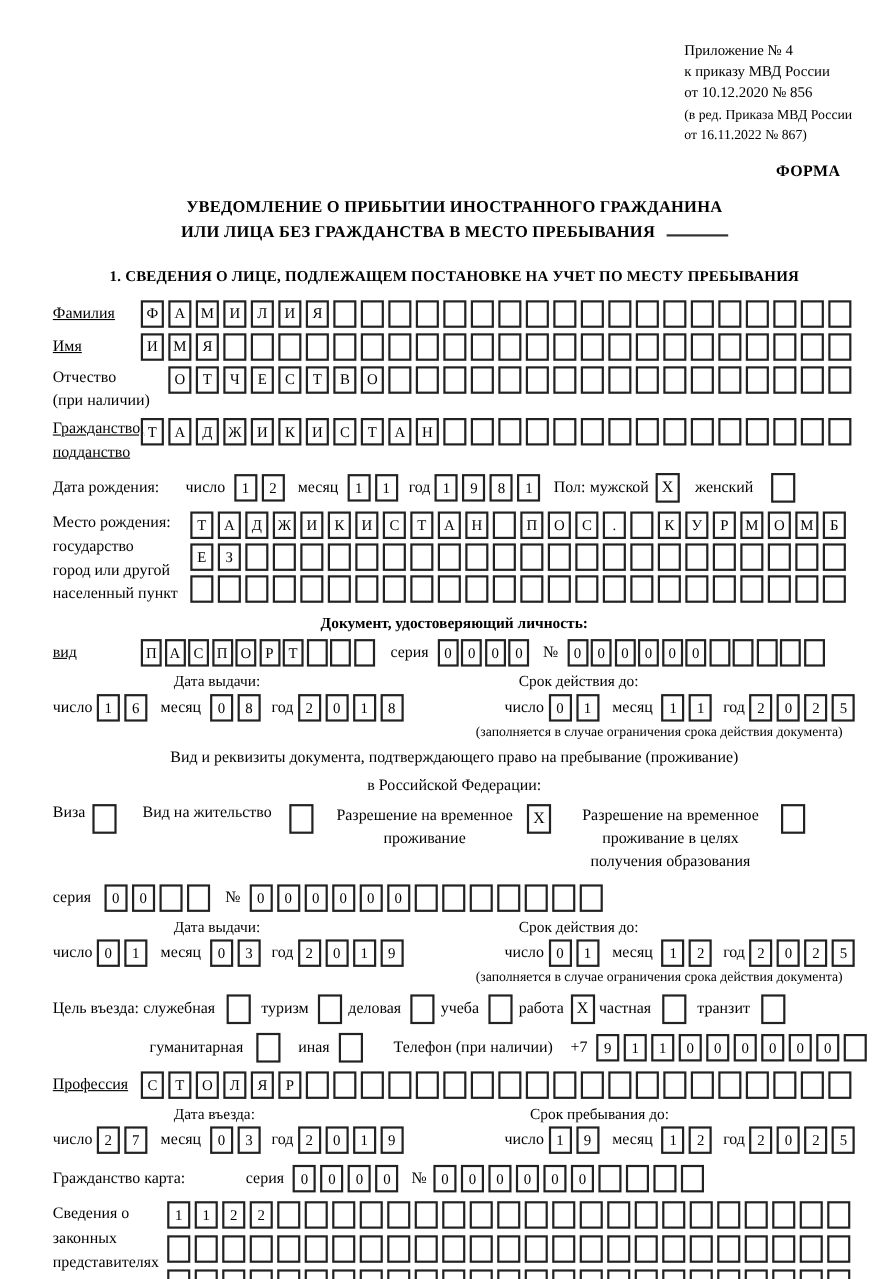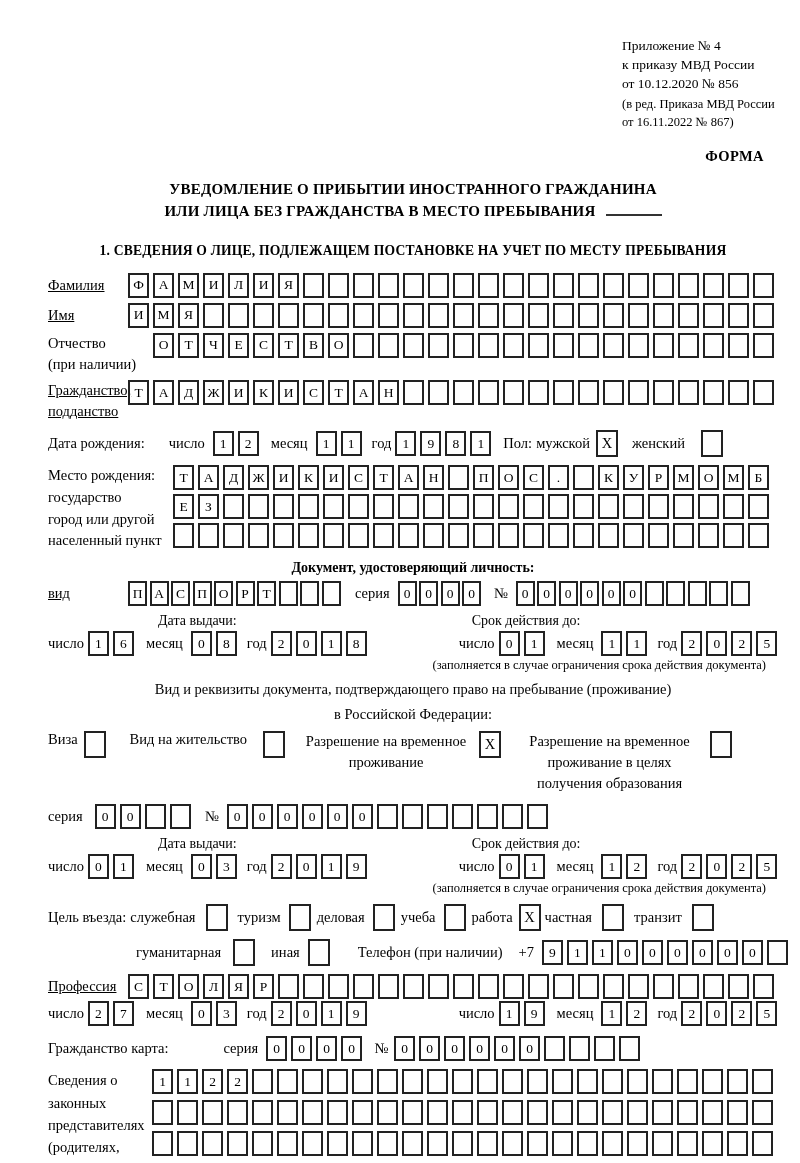--- a/index.html
+++ b/index.html
@@ -551,20 +551,24 @@
         <span class="cell"></span>
         <span class="cell"></span>
         <span class="cell"></span>
         <span class="cell"></span>
         <span class="cell"></span>
         <span class="cell"></span>
         <span class="cell"></span>
       </span>
   </div>
 
+  <div class="hdr-row">
+    <span style="margin-left:110px">Дата въезда:</span>
+    <span style="margin-left:250px">Срок пребывания до:</span>
+  </div>
 
   <div class="row" style="margin-top:2px">
     <span class="lab">число</span>
     <span class="cells ml4">
         <span class="cell">2</span>
         <span class="cell">7</span>
       </span>
     <span class="lab ml8">месяц</span>
     <span class="cells ml8">
         <span class="cell">0</span>

